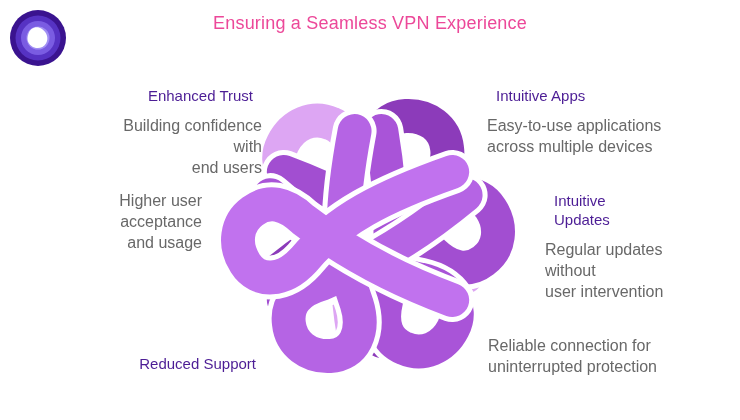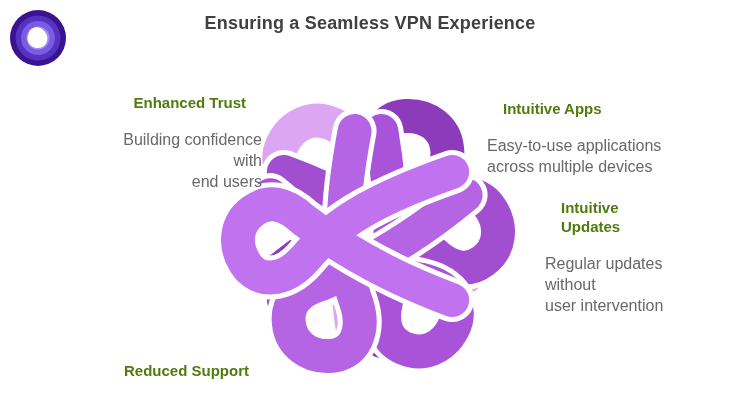--- a/index.html
+++ b/index.html
@@ -3,40 +3,40 @@
 <meta charset="utf-8">
 <style>
   html,body{margin:0;padding:0;}
   body{
     width:740px;height:420px;position:relative;overflow:hidden;
     background:#ffffff;
     font-family:"Liberation Sans", sans-serif;
   }
   .title{
     position:absolute;top:13px;left:0;right:0;
-    text-align:center;font-size:18px;font-weight:bold;color:#404040;
+    text-align:center;font-size:18px;font-weight:normal;color:#ec4899;
     letter-spacing:.2px;white-space:pre-line;
   }
   .logo{position:absolute;left:10px;top:10px;width:56px;height:56px;}
   .knot{position:absolute;left:216px;top:84px;}
   .knot .outline{fill:none;stroke:#ffffff;stroke-width:48;stroke-linecap:round;stroke-linejoin:round;}
   .knot .strand{fill:none;stroke-width:37;stroke-linecap:round;stroke-linejoin:round;}
   .item{position:absolute;}
   .item h3{
-    margin:16px;font-size:15px;line-height:1.25;font-weight:bold;color:#4d7c0f;
+    margin:9px;font-size:15px;line-height:1.25;font-weight:normal;color:#4c1d95;
     white-space:pre-line;
   }
   .item p{
     margin:7px 0 0 0;font-size:16px;line-height:1.32;color:#686868;
     white-space:pre-line;
   }
   .align-right{text-align:right;}
   .align-left{text-align:left;}
   .item-0{left:102px;top:78px;width:160px;}
-  .item-1{left:487px;top:84px;width:178px;}
+  .item-1{left:487px;top:78px;width:178px;}
   .item-2{left:42px;top:183px;width:160px;}
   .item-3{left:545px;top:183px;width:168px;}
   .item-4{left:105px;top:346px;width:160px;}
   .item-5{left:488px;top:328px;width:182px;}
 </style>
 </head>
 <body>
 
 <svg class="logo" viewBox="0 0 56 56" aria-hidden="true">
   <circle cx="28" cy="28" r="28" fill="#3a138f"></circle>
@@ -85,27 +85,31 @@
 end users</p>
 </div>
 
 <div class="item item-1 align-left">
   <h3>Intuitive Apps</h3>
   <p>Easy-to-use applications
 across multiple devices</p>
 </div>
 
 <div class="item item-2 align-right">
+  <p>Higher user acceptance
+and usage</p>
 </div>
 
 <div class="item item-3 align-left">
   <h3>Intuitive
 Updates</h3>
   <p>Regular updates without
 user intervention</p>
 </div>
 
 <div class="item item-4 align-right">
   <h3>Reduced Support</h3>
 </div>
 
 <div class="item item-5 align-left">
+  <p>Reliable connection for
+uninterrupted protection</p>
 </div>
 
 </body></html>

